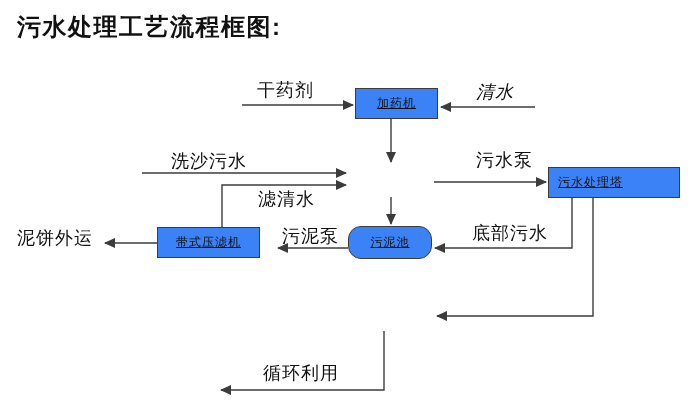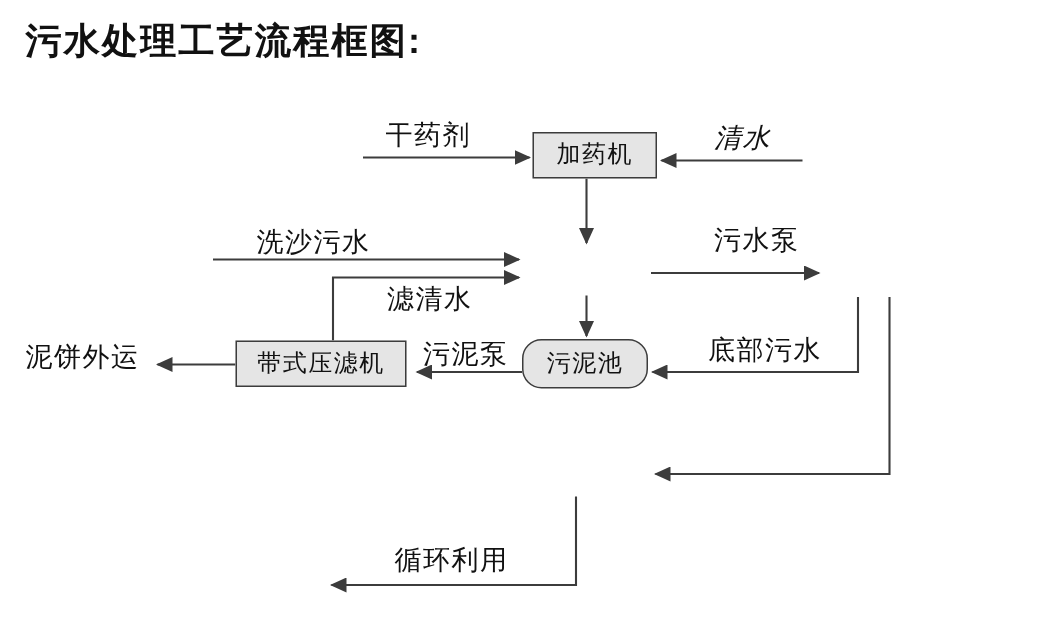--- a/index.html
+++ b/index.html
@@ -6,24 +6,24 @@
   .stage{
     position:relative;width:700px;height:420px;background:var(--bg,#ffffff);
     font-family:"Liberation Sans","DejaVu Sans",sans-serif;color:var(--ink,#111111);
     overflow:hidden;
   }
   .title{
     position:absolute;left:17px;top:11px;font-size:24px;font-weight:bold;
     letter-spacing:1.5px;white-space:nowrap;
   }
   .node{
-    position:absolute;box-sizing:border-box;background:#e5e5e5;
+    position:absolute;box-sizing:border-box;background:#3b82f6;
     border:1.5px solid var(--line,#2f2f2f);
     display:flex;align-items:center;justify-content:center;
-    font-size:16px;letter-spacing:1px;white-space:nowrap;
+    font-size:12px;letter-spacing:1px;white-space:nowrap;text-decoration:underline;
   }
   .node.align-left{justify-content:flex-start;padding-left:9px;}
   .lbl{
     position:absolute;font-size:18px;letter-spacing:1px;line-height:1;
     white-space:nowrap;
   }
   svg.wires{position:absolute;left:0;top:0;width:700px;height:420px;}
   .wire{stroke:var(--line,#3c3c3c);stroke-width:1.4;fill:none;}
 </style>
 </head>
@@ -48,22 +48,23 @@
     <line class="wire" x1="434" y1="182" x2="546" y2="182" marker-end="url(#ah)"></line>
     <line class="wire" x1="391" y1="197" x2="391" y2="224" marker-end="url(#ah)"></line>
     <polyline class="wire" points="572,198 572,248 435,248" marker-end="url(#ah)"></polyline>
     <line class="wire" x1="348" y1="248" x2="278" y2="248" marker-end="url(#ah)"></line>
     <line class="wire" x1="157" y1="243" x2="105" y2="243" marker-end="url(#ah)"></line>
     <polyline class="wire" points="593,198 593,316 437,316" marker-end="url(#ah)"></polyline>
     <polyline class="wire" points="384,331 384,390 221,390" marker-end="url(#ah)"></polyline>
   </svg>
 
   <div class="node" style="left:355px;top:88px;width:83px;height:31px;">加药机</div>
+  <div class="node align-left" style="left:548px;top:167px;width:132px;height:31px;">污水处理塔</div>
   <div class="node" style="left:348px;top:226px;width:84px;height:33px;border-radius:13px;">污泥池</div>
-  <div class="node" style="left:157px;top:227px;width:114px;height:31px;">带式压滤机</div>
+  <div class="node" style="left:157px;top:227px;width:103px;height:31px;">带式压滤机</div>
 
   <div class="lbl" style="left:257px;top:81px;">干药剂</div>
   <div class="lbl" style="left:476px;top:83px;font-style:italic;">清水</div>
   <div class="lbl" style="left:171px;top:152px;">洗沙污水</div>
   <div class="lbl" style="left:476px;top:151px;">污水泵</div>
   <div class="lbl" style="left:258px;top:190px;">滤清水</div>
   <div class="lbl" style="left:17px;top:229px;">泥饼外运</div>
   <div class="lbl" style="left:282px;top:227px;">污泥泵</div>
   <div class="lbl" style="left:472px;top:224px;">底部污水</div>
   <div class="lbl" style="left:263px;top:364px;">循环利用</div>

